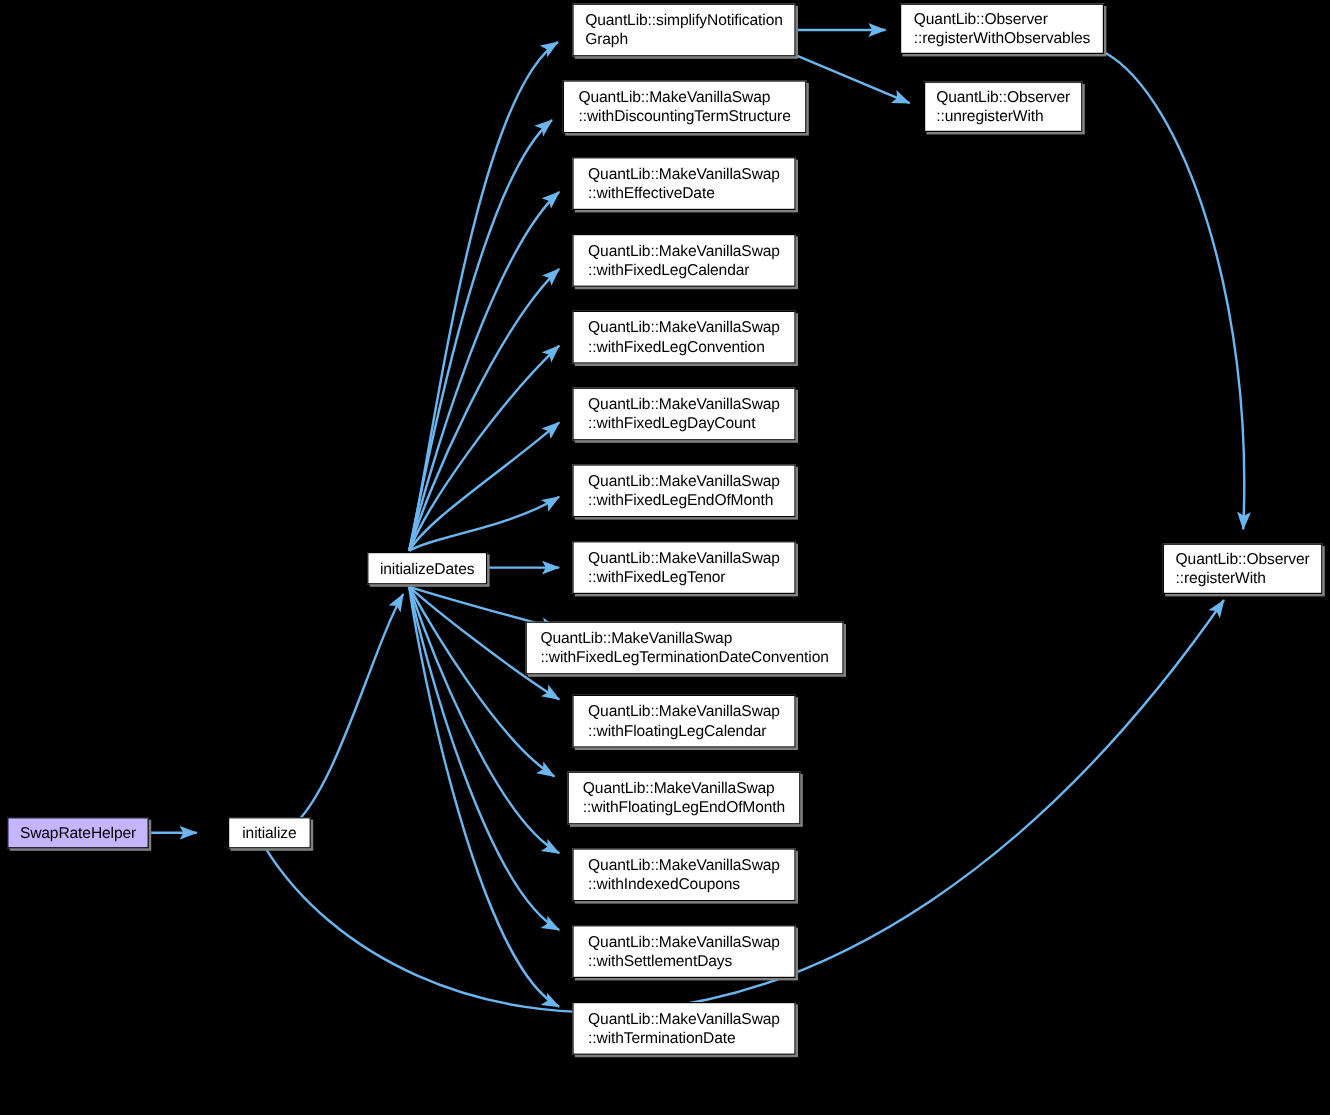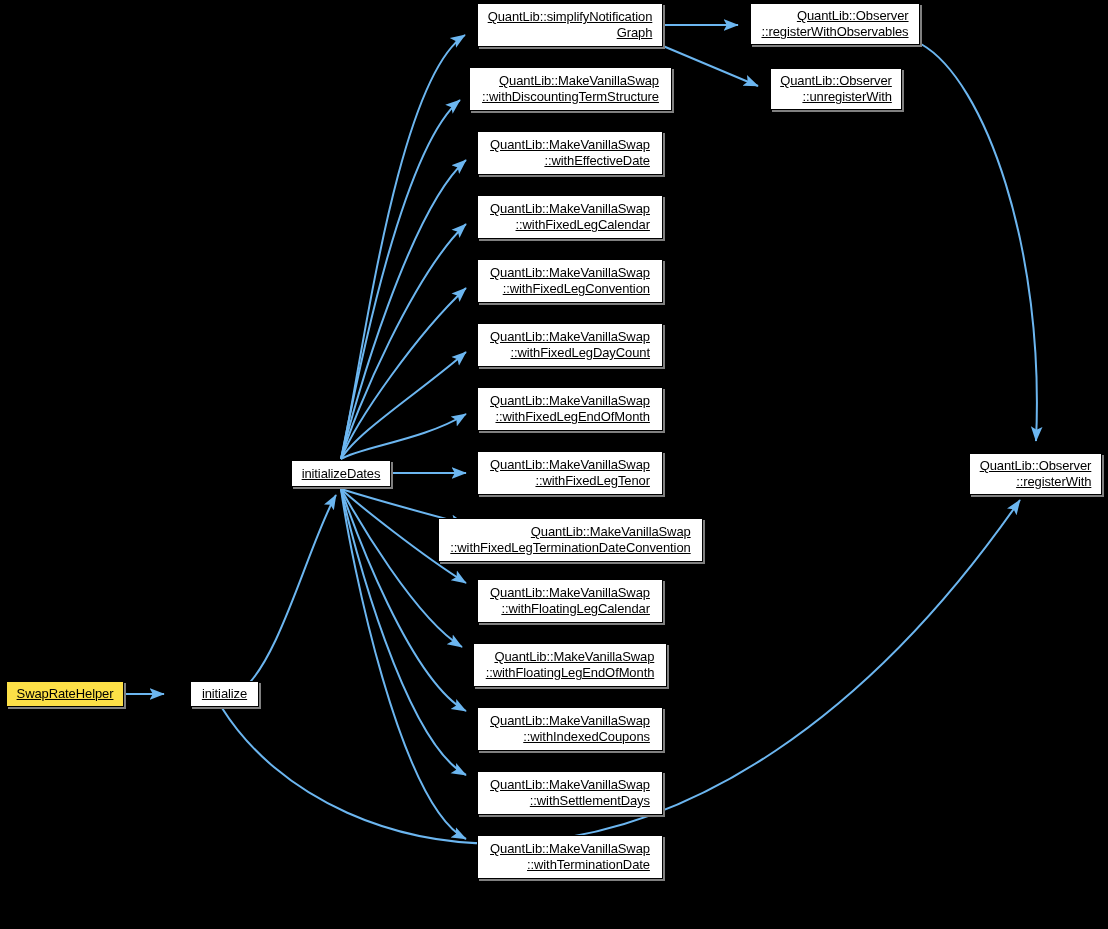--- a/index.html
+++ b/index.html
@@ -27,31 +27,30 @@
   }
   .node {
     position: absolute;
     box-sizing: border-box;
     background: #ffffff;
     border: 1px solid #000000;
     box-shadow: 2px 2px 0 0 #808080;
     display: flex;
     align-items: center;
     justify-content: center;
-    text-align: right;
+    text-align: left;
     color: #000000;
     font-size: 13px;
     line-height: 16px;
     letter-spacing: -0.1px;
     z-index: 2;
     padding: 0 3px;
-    text-decoration: underline;
   }
   .node.highlight {
-    background: #fde047;
+    background: #c4b5fd;
   }
   .node .label {
     display: block;
     white-space: pre-line;
   }
 </style>
 </head>
 <body>
 
 <div id="canvas">
@@ -86,21 +85,21 @@
       </g>
   </svg>
 
   <div id="nodes">
       <div class="node highlight" style="left: 6px; top: 681px; width: 118px; height: 26px;">
         <span class="label">SwapRateHelper</span>
       </div>
       <div class="node" style="left: 190px; top: 681px; width: 69px; height: 26px;">
         <span class="label">initialize</span>
       </div>
-      <div class="node" style="left: 291px; top: 460px; width: 100px; height: 27px;">
+      <div class="node" style="left: 306px; top: 460px; width: 100px; height: 27px;">
         <span class="label">initializeDates</span>
       </div>
       <div class="node" style="left: 477px; top: 3px; width: 186px; height: 44px;">
         <span class="label">QuantLib::simplifyNotification
 Graph</span>
       </div>
       <div class="node" style="left: 469px; top: 67px; width: 203px; height: 44px;">
         <span class="label">QuantLib::MakeVanillaSwap
 ::withDiscountingTermStructure</span>
       </div>

